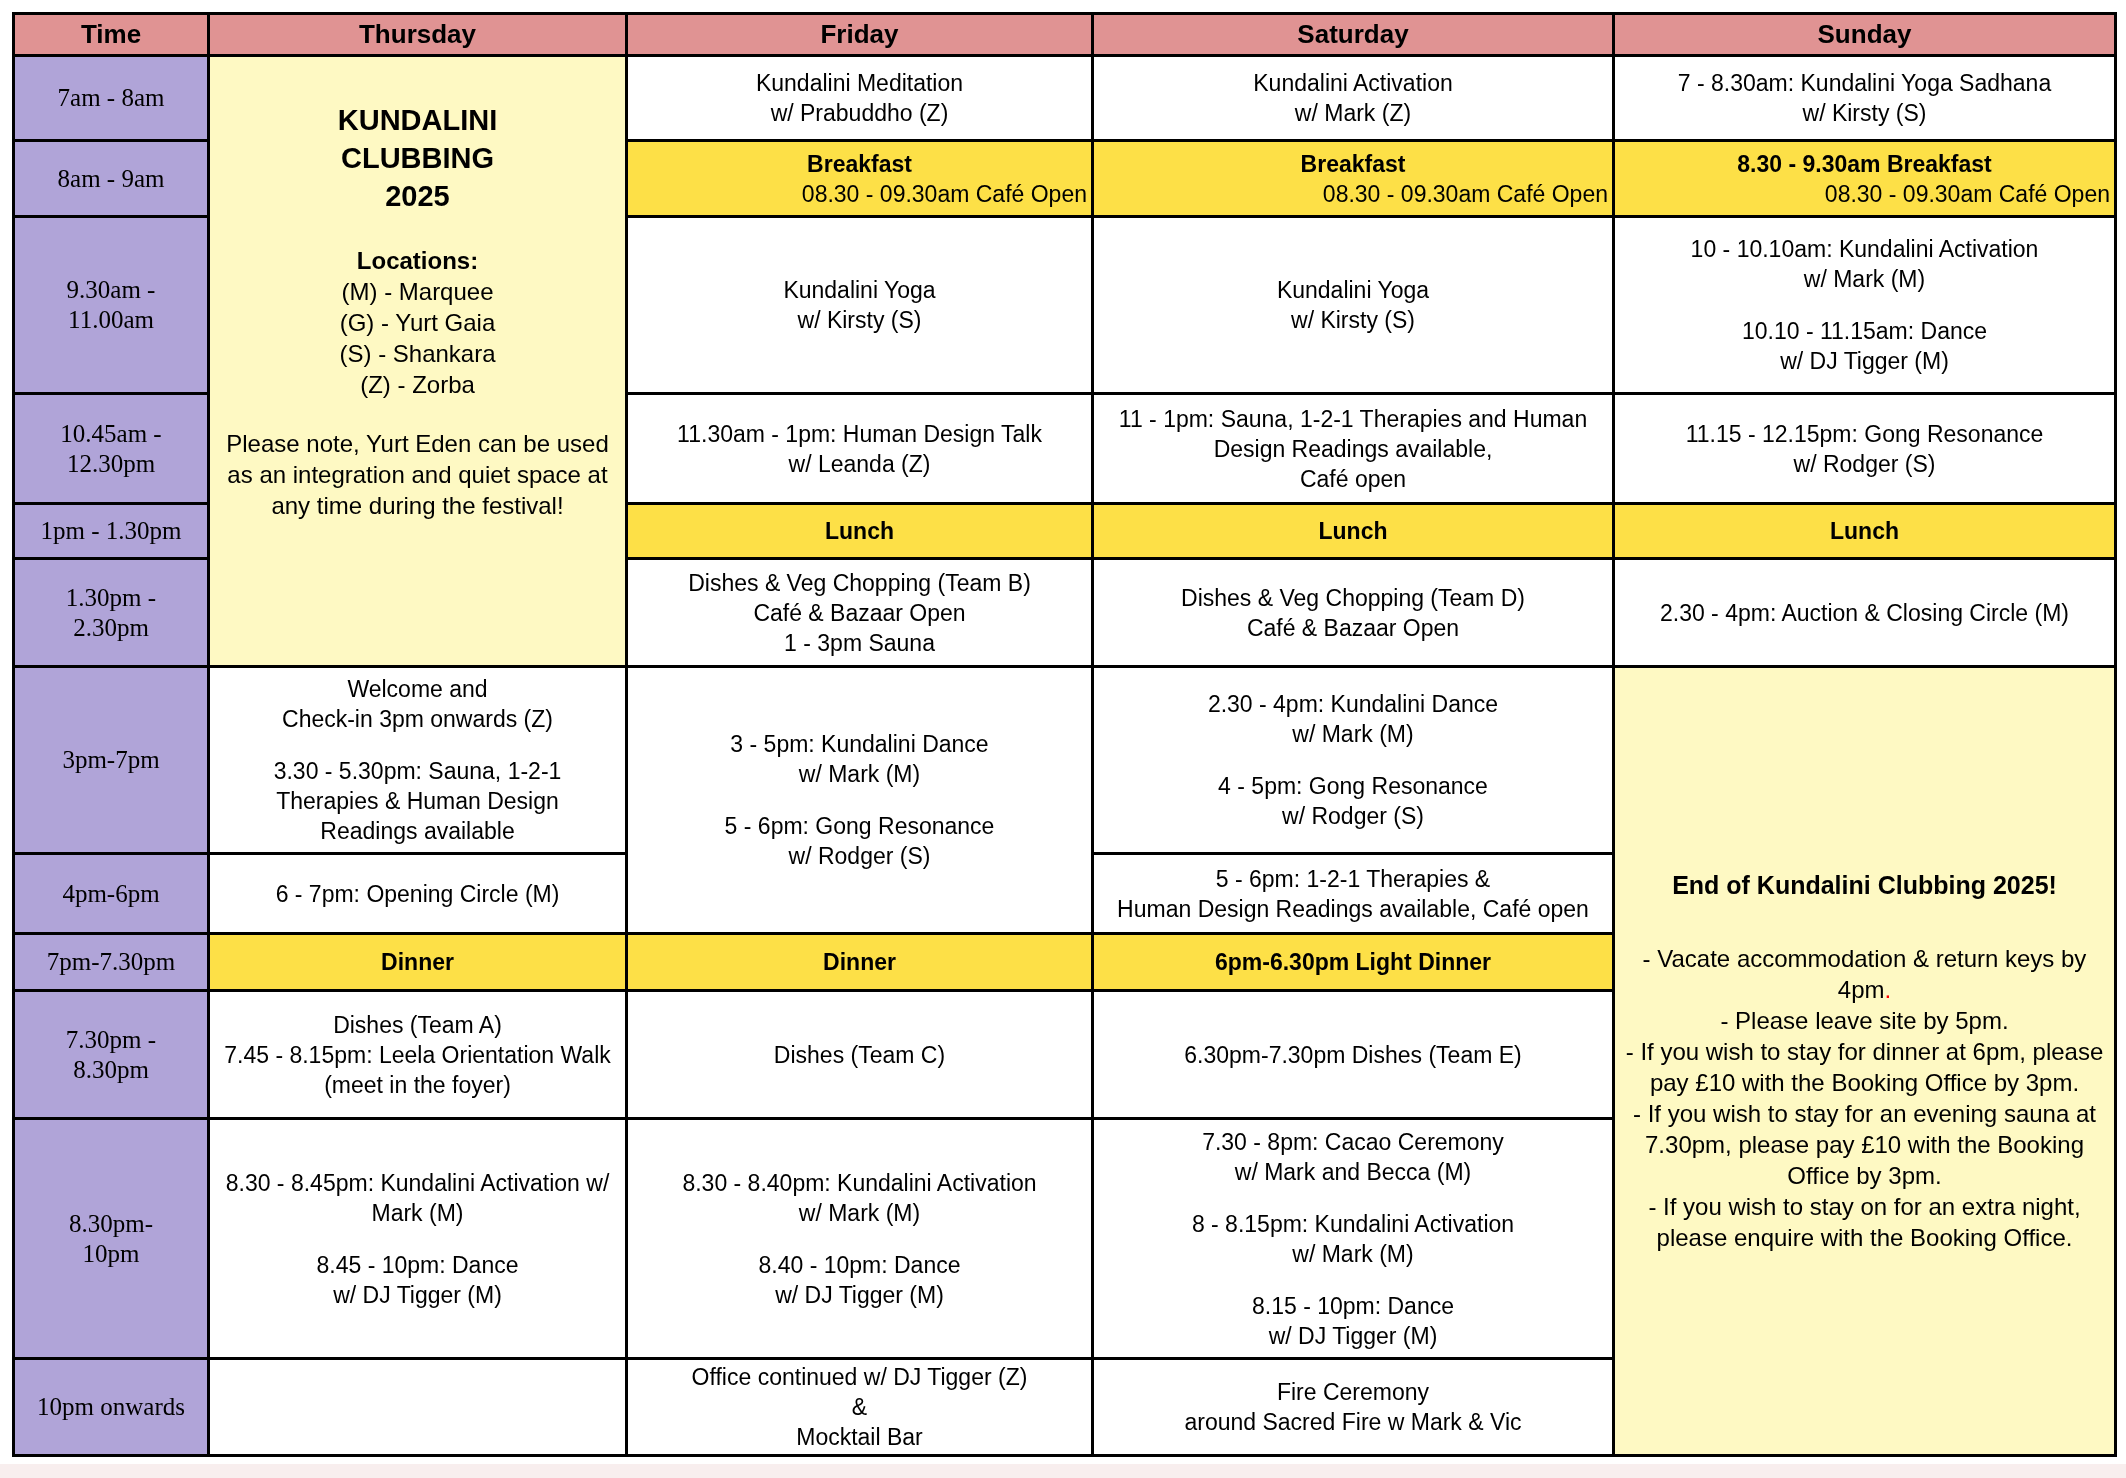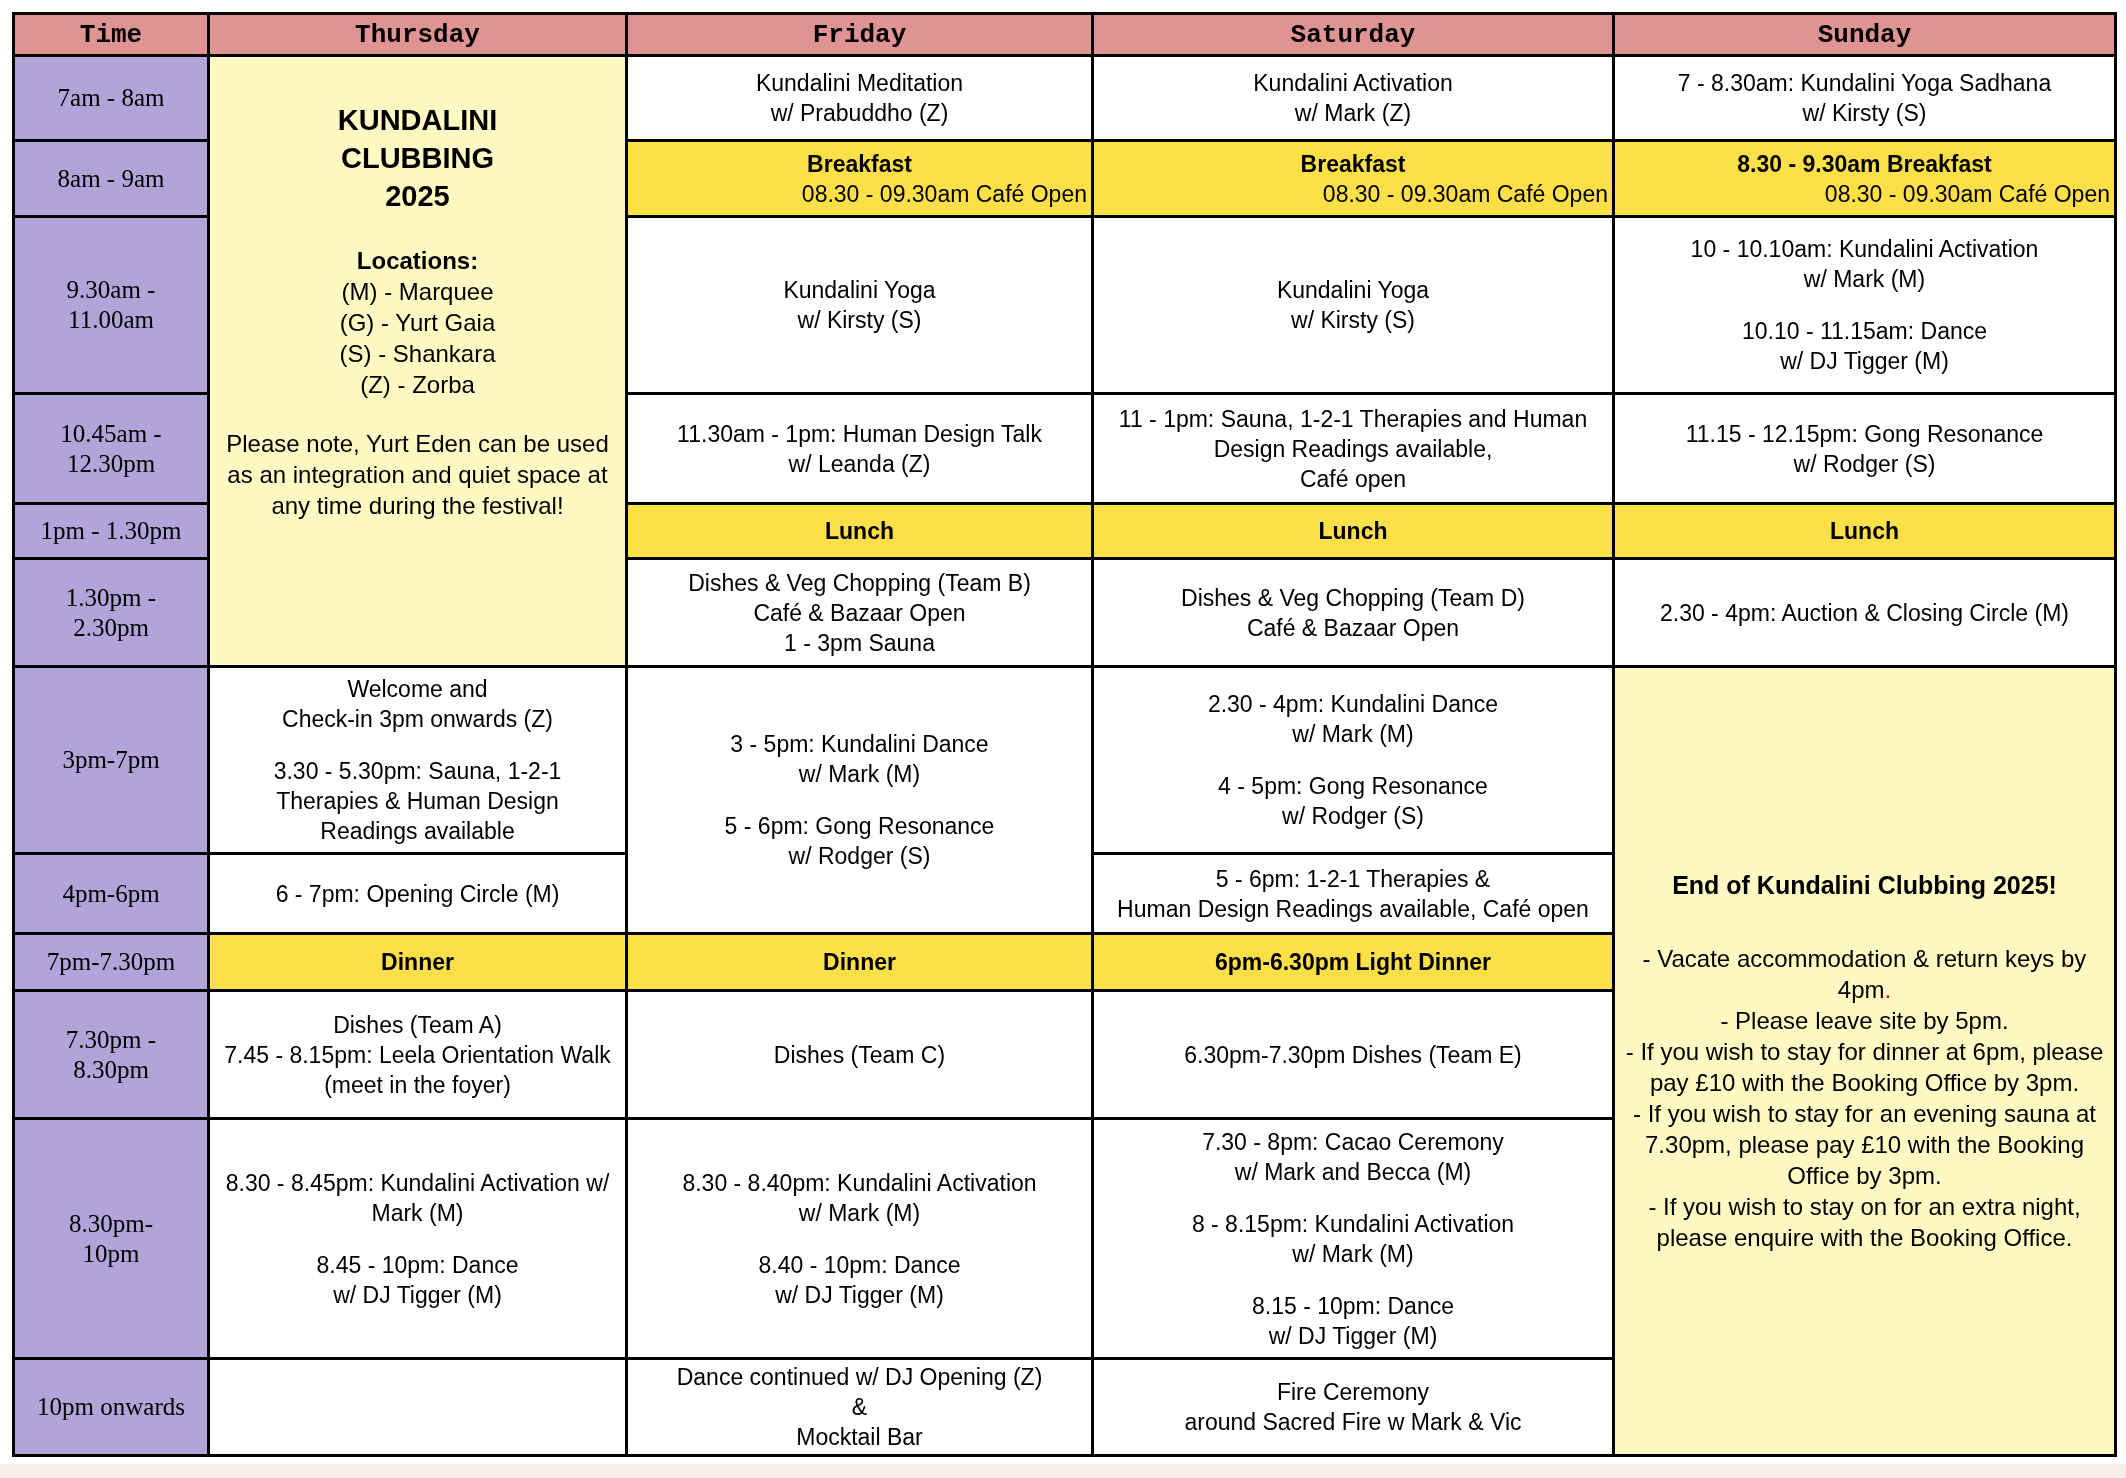--- a/index.html
+++ b/index.html
@@ -9,21 +9,21 @@
   }
   table.sched{
     border-collapse:collapse;table-layout:fixed;
     margin:12px 0 0 12px;width:2102px;
   }
   td{
     border:3px solid #000;text-align:center;vertical-align:middle;
     padding:2px 4px;overflow:hidden;
   }
   tr.r0 td{background:#e09393;font-weight:bold;font-size:26px;}
-  tr.r0{height:42px;font-family:Liberation Mono, monospace;}
+  tr.r0{height:42px;}
   tr.r1{height:85px;}  tr.r2{height:76px;}  tr.r3{height:177px;}
   tr.r4{height:110px;} tr.r5{height:55px;}  tr.r6{height:108px;}
   tr.r7{height:187px;} tr.r8{height:80px;}  tr.r9{height:57px;}
   tr.r10{height:128px;}tr.r11{height:240px;}tr.r12{height:97px;}
   td.time{background:#b0a4d8;font-size:25px;font-family:Liberation Serif, serif;}
   td.cell{background:#ffffff;font-size:23px;}
   td.meal{background:#fde047;font-size:23px;}
   td.gray{background:#fef9c3;}
   .line{line-height:30px;white-space:nowrap;}
   .para + .para{margin-top:22px;}
@@ -396,21 +396,21 @@
           </td>
     </tr>
 
     <tr class="r12">
       <td class="time">
             <div class="line">10pm onwards</div>
           </td>
       <td class="cell"></td>
       <td class="cell">
             <div class="para">
-              <div class="line">Dance continued w/ DJ Opening (Z)</div>
+              <div class="line">Office continued w/ DJ Tigger (Z)</div>
               <div class="line">&amp;</div>
               <div class="line">Mocktail Bar</div>
             </div>
           </td>
       <td class="cell">
             <div class="para">
               <div class="line">Fire Ceremony</div>
               <div class="line">around Sacred Fire w Mark &amp; Vic</div>
             </div>
           </td>

